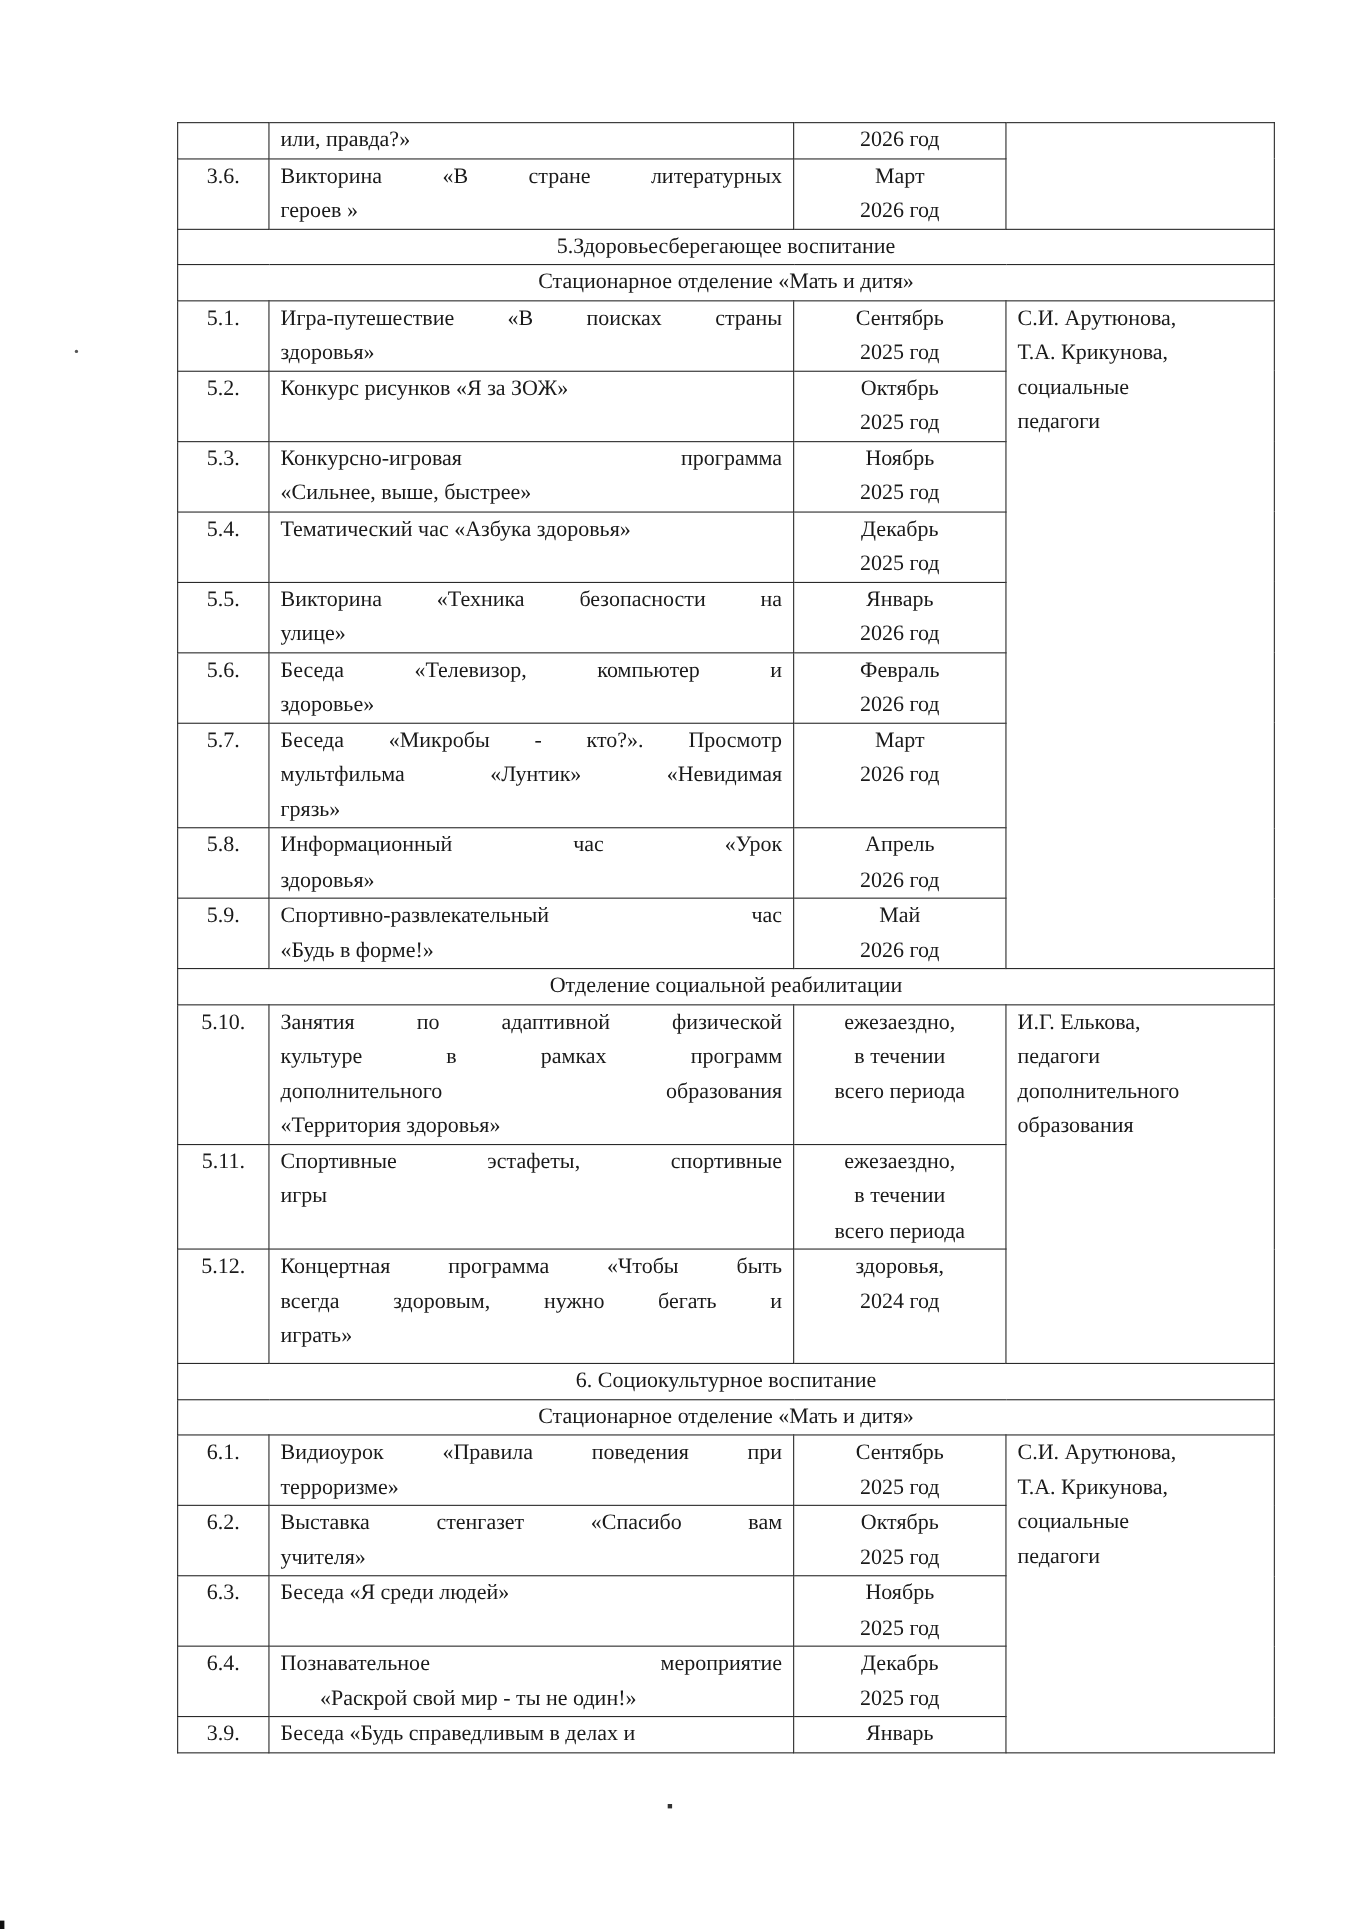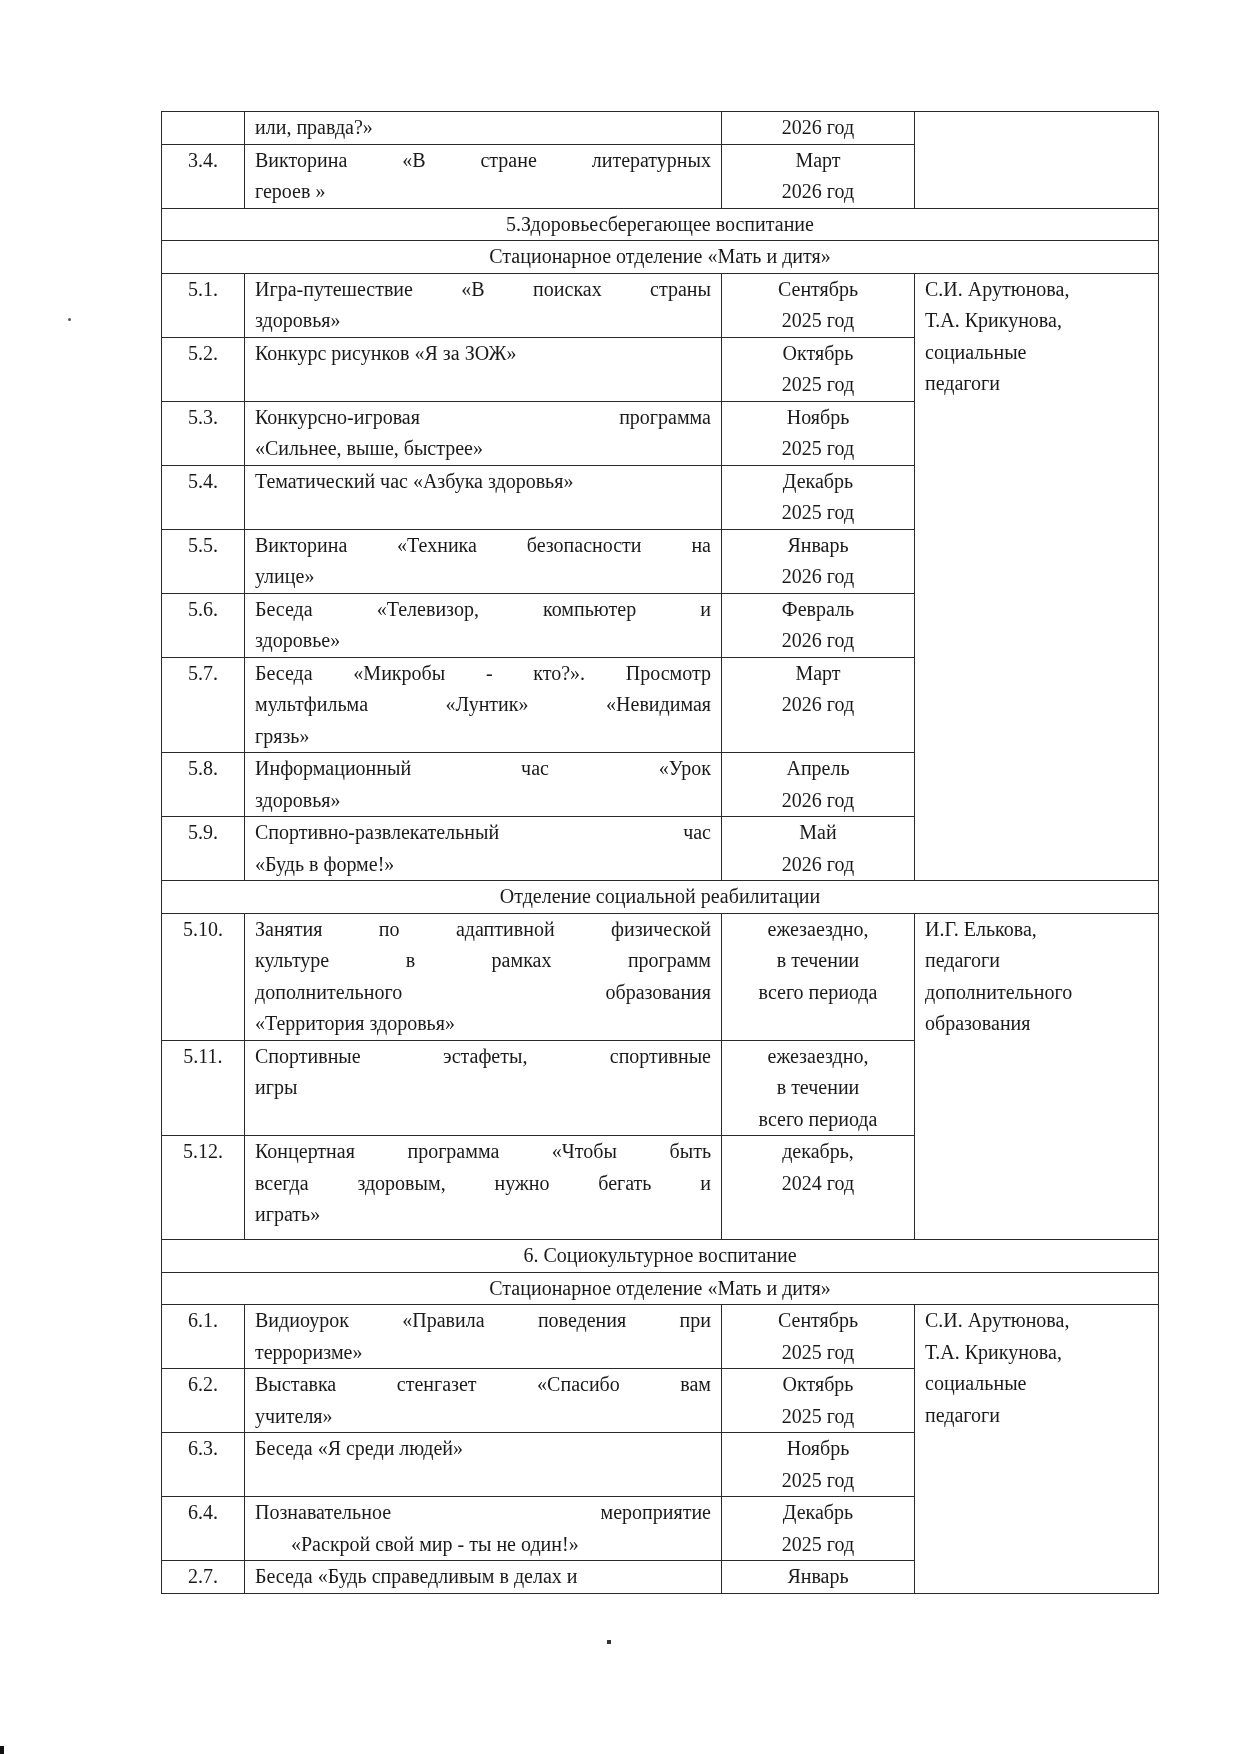--- a/index.html
+++ b/index.html
@@ -39,21 +39,21 @@
           <td class="num"></td>
           <td class="title">
             <span style="display: block;">или, правда?»</span>
           </td>
           <td class="date">
             <span style="display: block;">2026 год</span>
           </td>
           <td class="resp" rowspan="2"></td>
         </tr>
         <tr style="height: 57px;">
-          <td class="num">3.4.</td>
+          <td class="num">3.6.</td>
           <td class="title">
             <span class="justify-line">Викторина «В стране литературных</span>
             <span style="display: block;">героев »</span>
           </td>
           <td class="date">
             <span style="display: block;">Март</span>
             <span style="display: block;">2026 год</span>
           </td>
         </tr>
         <tr class="section" style="height: 31px;">
@@ -202,21 +202,21 @@
           </td>
         </tr>
         <tr style="height: 104px;">
           <td class="num">5.12.</td>
           <td class="title">
             <span class="justify-line">Концертная программа «Чтобы быть</span>
             <span class="justify-line">всегда здоровым, нужно бегать и</span>
             <span style="display: block;">играть»</span>
           </td>
           <td class="date">
-            <span style="display: block;">декабрь,</span>
+            <span style="display: block;">здоровья,</span>
             <span style="display: block;">2024 год</span>
           </td>
         </tr>
         <tr class="section" style="height: 31px;">
           <td colspan="4">6. Социокультурное воспитание</td>
         </tr>
         <tr class="subsection" style="height: 31px;">
           <td colspan="4">Стационарное отделение «Мать и дитя»</td>
         </tr>
         <tr style="height: 57px;">
@@ -262,21 +262,21 @@
           <td class="title">
             <span class="justify-line">Познавательное мероприятие</span>
             <span style="display: block; margin-left: 36px;">«Раскрой свой мир - ты не один!»</span>
           </td>
           <td class="date">
             <span style="display: block;">Декабрь</span>
             <span style="display: block;">2025 год</span>
           </td>
         </tr>
         <tr style="height: 30px;">
-          <td class="num">2.7.</td>
+          <td class="num">3.9.</td>
           <td class="title">
             <span style="display: block;">Беседа «Будь справедливым в делах и</span>
           </td>
           <td class="date">
             <span style="display: block;">Январь</span>
           </td>
         </tr>
       </tbody>
   </table>
 </div>

